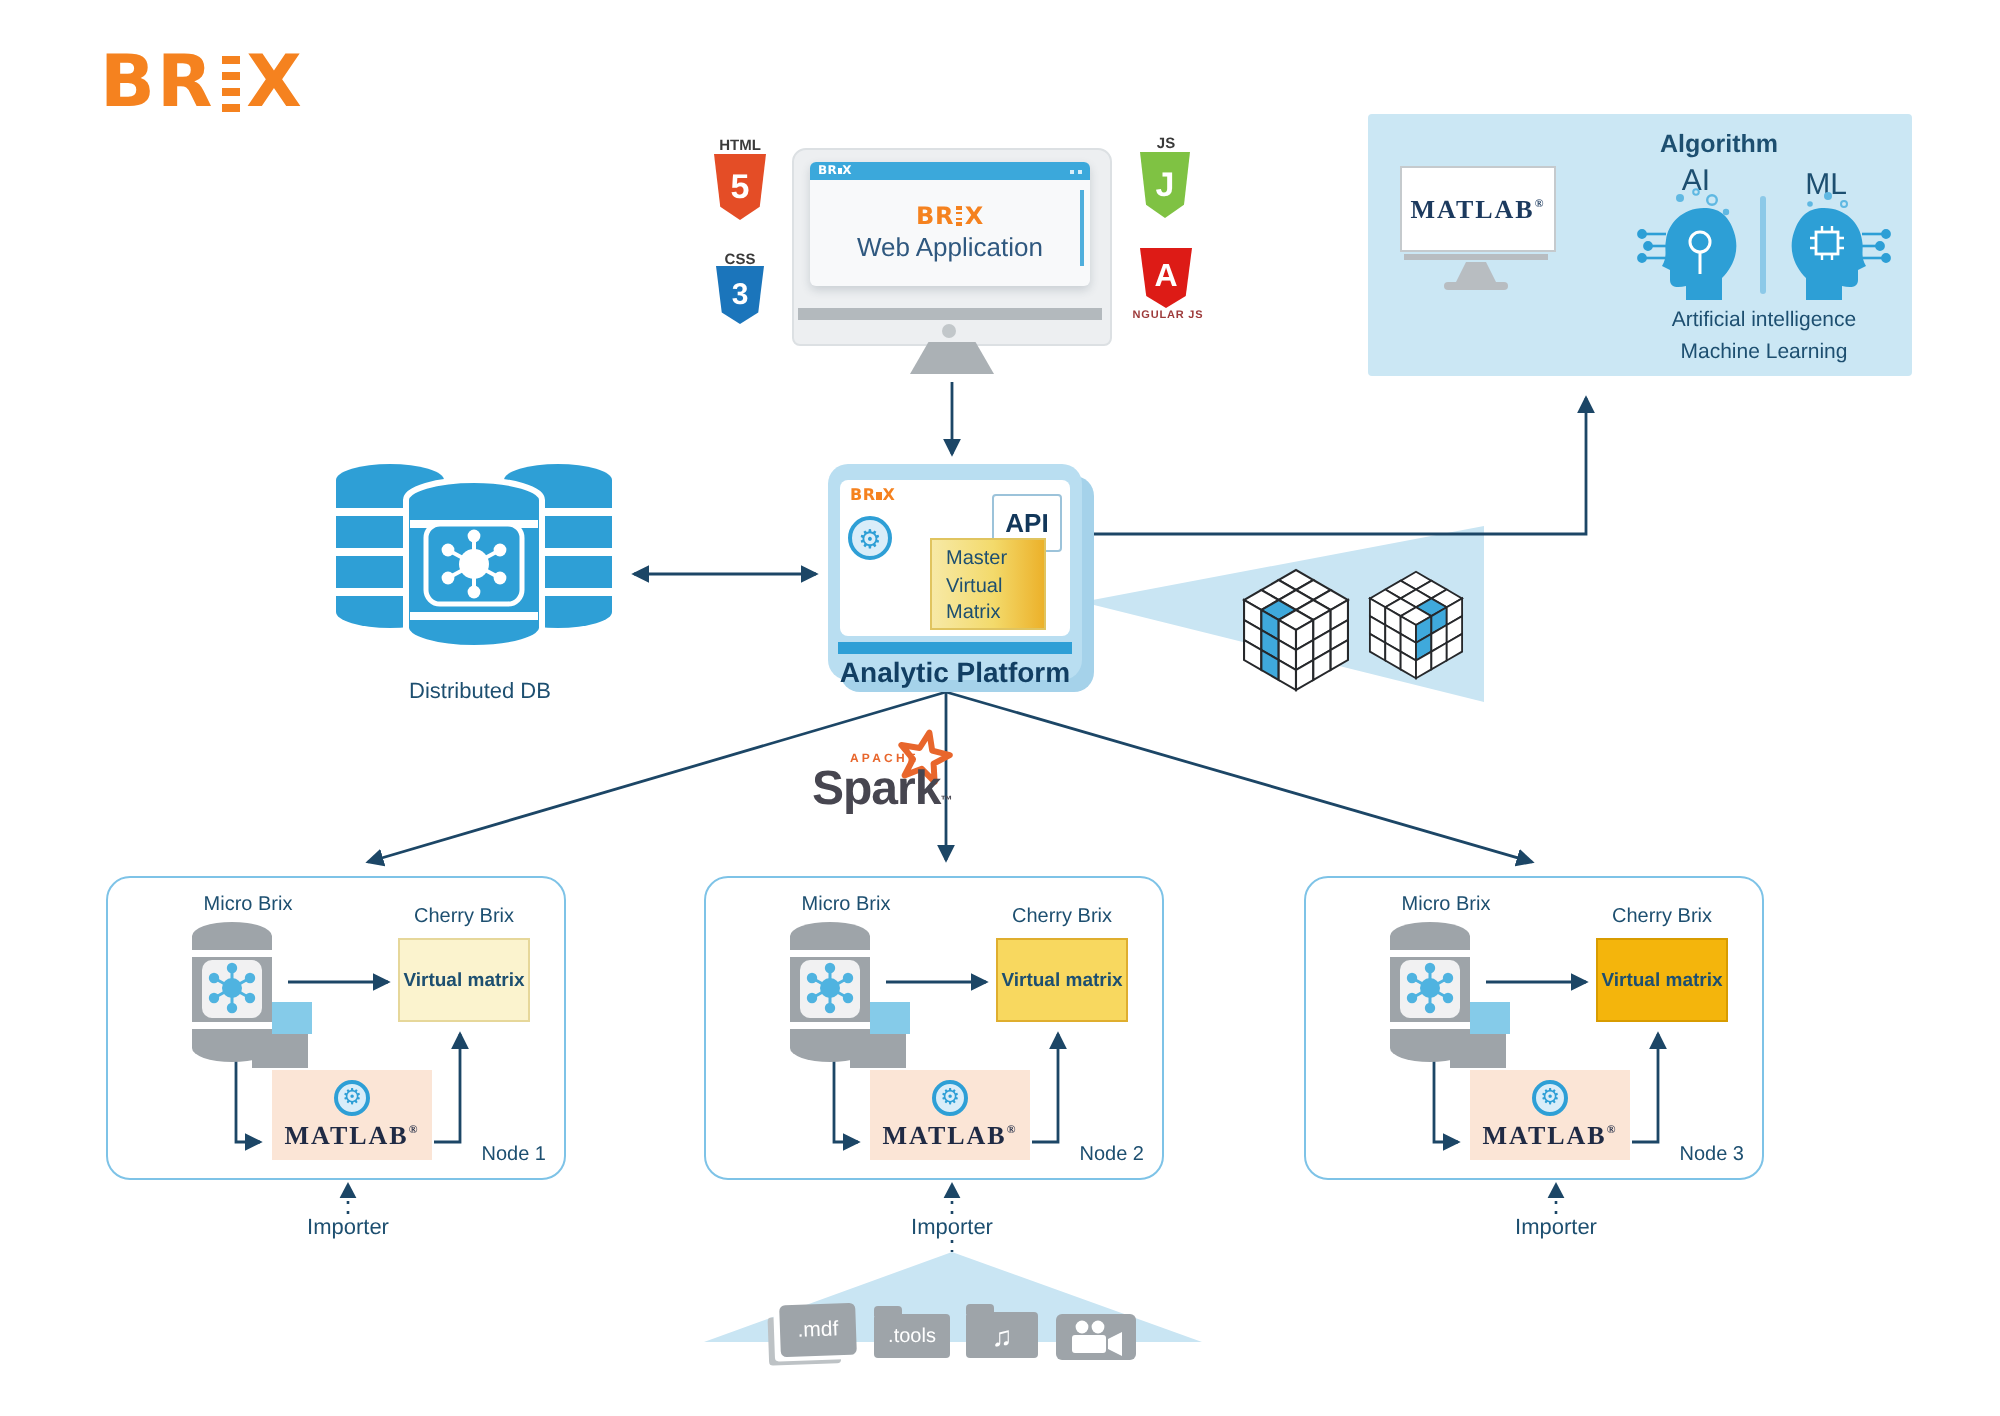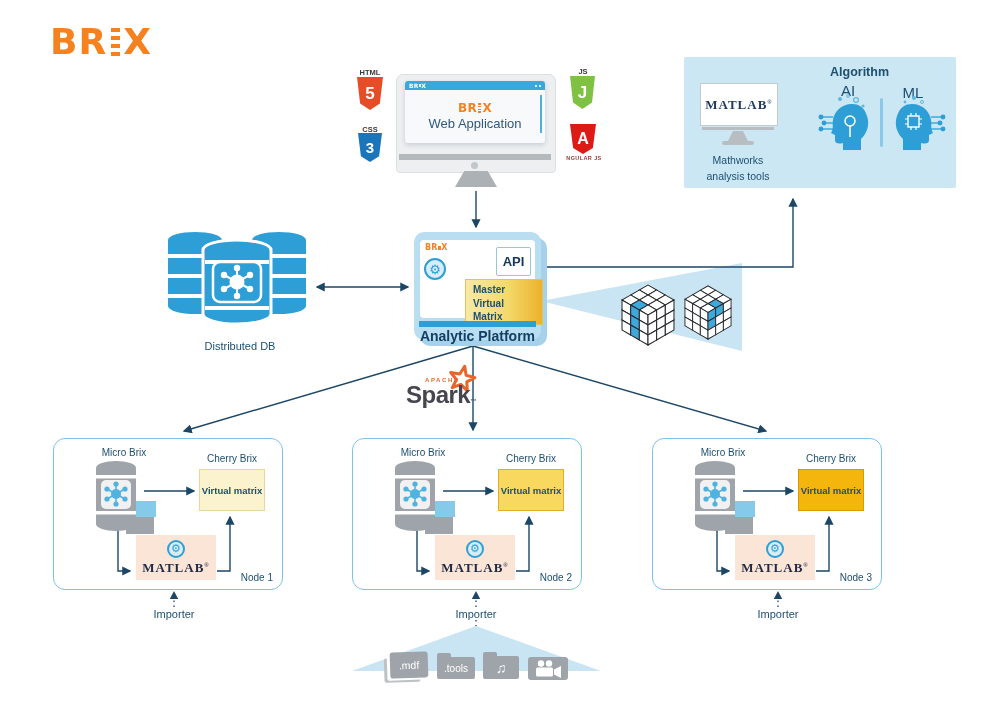--- a/index.html
+++ b/index.html
@@ -57,23 +57,23 @@
   
   .ddb-label{left:188px;top:340px;width:104px;text-align:center;font-size:11px;color:#1D4F70;}
 
   
   .platform{left:414px;top:232px;width:127px;height:108px;background:#B9DEF1;border-radius:10px;
             box-shadow:6px 6px 0 #A5D2EA;}
   .plat-inner{position:absolute;left:6px;top:8px;width:115px;height:78px;background:#fff;border-radius:4px;}
   .plat-api{position:absolute;right:4px;top:7px;width:33px;height:27px;background:#fff;
             border:1.5px solid #9CC3DA;border-radius:2px;display:flex;align-items:center;
             justify-content:center;font-size:13px;font-weight:800;color:#12375A;}
-  .plat-mvm{position:absolute;left:45px;top:39px;width:78px;height:46px;
+  .plat-mvm{position:absolute;left:45px;top:29px;width:58px;height:46px;
             background:linear-gradient(90deg,#F7E9A6 0%,#F3DA6B 55%,#ECB12A 100%);
-            border:1px solid #E0C45F;font-size:10px;font-weight:700;color:#1D4F70;
+            border:1px solid #E0C45F;font-size:10px;font-weight:400;color:#1D4F70;
             line-height:13.5px;padding:3px 0 0 7px;box-sizing:border-box;}
   .plat-bar{position:absolute;left:5px;right:5px;top:89px;height:6px;background:#2E9FD6;}
   .plat-label{position:absolute;left:0;right:0;top:96px;text-align:center;font-size:14px;
               font-weight:600;color:#123F63;}
   .gear{display:flex;align-items:center;justify-content:center;border-radius:50%;
         background:#D9EDF9;border:2px solid #2E9FD6;color:#2E9FD6;box-sizing:border-box;}
   .gear.big{position:absolute;left:4px;top:18px;width:22px;height:22px;font-size:13px;}
   .gear.sm{width:18px;height:18px;font-size:11px;}
 
   
@@ -217,24 +217,20 @@
 
   <div class="alg-panel abs"></div>
   <div class="ml-screen abs">
     <span class="matlab-word" style="font-size:13px;">
       <span>MATLAB</span><sup>®</sup>
     </span>
   </div>
   <div class="ml-bar abs"></div>
   <div class="ml-foot abs"></div>
   <div class="ml-base abs"></div>
-  <div class="panel-caption" style="left:686px;top:152px;width:104px;">
-    <div>Mathworks</div>
-    <div>analysis tools</div>
-  </div>
   <div class="alg-title abs">Algorithm</div>
   <div class="ai-ml" style="left:836px;top:82px;">AI</div>
   <div class="ai-ml" style="left:901px;top:84px;">ML</div>
   <svg class="abs" style="left:818px;top:93px;" width="128" height="60" viewBox="0 0 128 60">
     <path id="hd" d="M34,11 C23,11 16,19 15,27 C14,32 16,35 13,40 L17,42 L17,47 C17,51 21,51 25,50 L25,57 L43,57 L43,46 C49,40 52,32 49,23 C46,14 41,11 34,11 Z" fill="#2D9FD6"></path>
     <g stroke="#2D9FD6" stroke-width="1.3" fill="#2D9FD6">
       <path d="M15,24 H4" fill="none"></path>
         <circle cx="3" cy="24" r="1.8"></circle>
       <path d="M16,30 H7" fill="none"></path>
         <circle cx="6" cy="30" r="1.8"></circle>
@@ -256,20 +252,24 @@
       <path d="M113,36 H124" fill="none"></path>
         <circle cx="125" cy="36" r="1.8"></circle>
     </g>
     <circle cx="96" cy="5" r="2" fill="#5FB8E2"></circle>
     <circle cx="104" cy="9" r="1.5" fill="none" stroke="#5FB8E2"></circle>
     <circle cx="87" cy="9" r="1.4" fill="#5FB8E2"></circle>
     <rect x="90" y="23" width="11" height="11" fill="none" stroke="#fff" stroke-width="1.4"></rect>
     <path d="M93,23 V20 M98,23 V20 M93,34 V37 M98,34 V37 M90,26 H87 M90,31 H87 M101,26 H104 M101,31 H104" stroke="#fff" stroke-width="1.2"></path>
     <rect x="62" y="5" width="3" height="49" rx="1.5" fill="#8CC9E8"></rect>
   </svg>
+  <div class="panel-caption" style="left:818px;top:152px;width:128px;">
+    <div>Artificial intelligence</div>
+    <div>Machine Learning</div>
+  </div>
 
   <svg class="abs" style="left:162px;top:230px;" width="150" height="104" viewBox="0 0 150 104">
     <g fill="#2E9FD6">
       <path d="M6,10 a27,8 0 0 1 54,0 V76 a27,8 0 0 1 -54,0 Z"></path>
       <path d="M90,10 a27,8 0 0 1 54,0 V76 a27,8 0 0 1 -54,0 Z"></path>
     </g>
     <g fill="#fff">
       <rect x="4" y="24" width="58" height="4"></rect>
         <rect x="4" y="44" width="58" height="4"></rect>
         <rect x="4" y="64" width="58" height="4"></rect>

